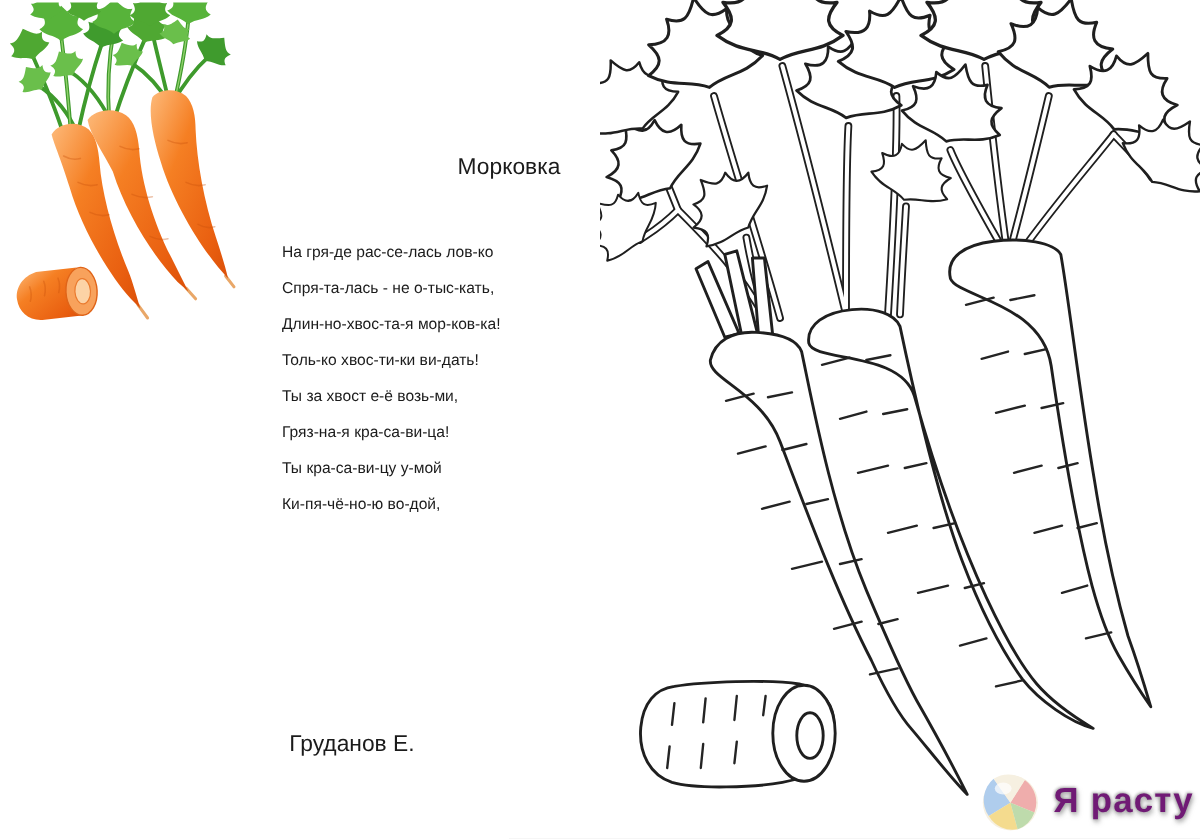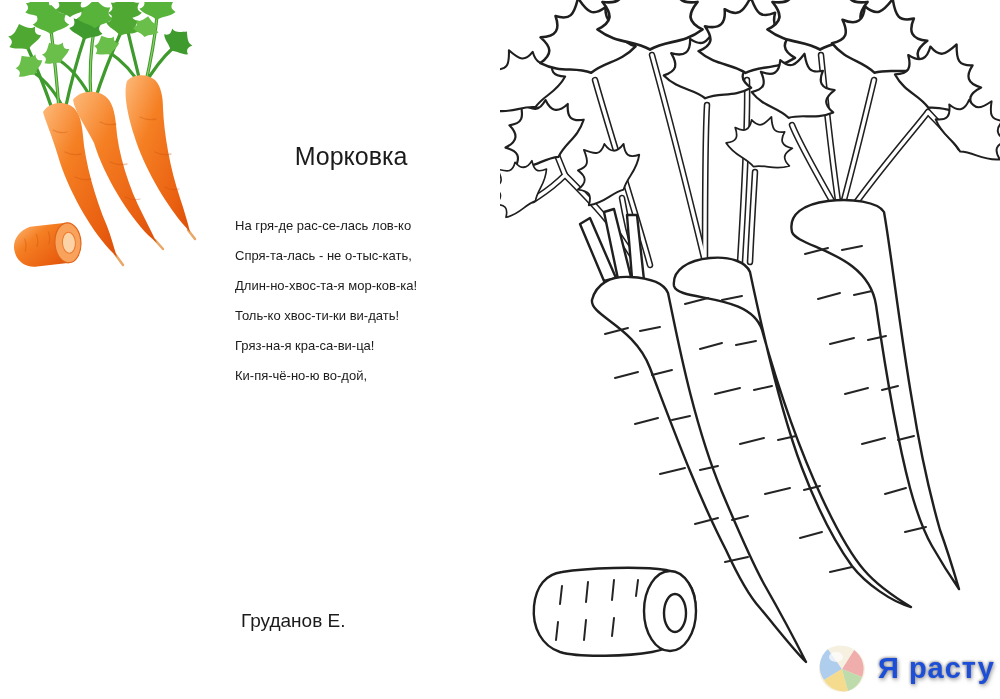--- a/index.html
+++ b/index.html
@@ -2,41 +2,41 @@
 <html><head>
 <meta charset="utf-8">
 <style>
   html,body{margin:0;padding:0;background:#e8e8e8}
   .page{
     position:relative;width:1000px;height:699px;background:#ffffff;
     overflow:hidden;font-family:"Liberation Sans",sans-serif;color:#1b1b1b;
   }
   .color-art{position:absolute;left:5px;top:2px}
   .poem{position:absolute;left:235px;top:129px;width:232px}
-  .poem-title{font-size:25px;line-height:22px;text-align:center;margin:16px 0 44px 0;font-weight:400}
+  .poem-title{font-size:19px;line-height:22px;text-align:right;margin:0 0 44px 0;font-weight:400}
   .poem-line{font-size:13px;line-height:30px;white-space:nowrap}
   .poem-author{position:absolute;left:241px;top:610px;font-size:19px}
   .coloring{position:absolute;left:500px;top:0}
   
   .sb{stroke:#1f1f1f;stroke-width:6.5;fill:none;stroke-linecap:round}
   .sw{stroke:#ffffff;stroke-width:3.4;fill:none;stroke-linecap:round}
   .lf{fill:#ffffff;stroke:#1f1f1f;stroke-width:1.1;stroke-linejoin:round}
   .cb{fill:#ffffff;stroke:#1f1f1f;stroke-width:2.4;stroke-linejoin:round}
   .dsh{stroke:#242424;stroke-width:2;stroke-linecap:round;fill:none}
   
   .stm{stroke:#3e9a2c;stroke-width:3.2;fill:none;stroke-linecap:round}
   .stmh{stroke:#8ed06a;stroke-width:1.2;fill:none;stroke-linecap:round}
   .seg{stroke:#c9500c;stroke-width:1.3;opacity:.35;fill:none;stroke-linecap:round}
   .tail{stroke:#e9a768;stroke-width:2.5;fill:none;stroke-linecap:round}
   
   .wm{position:absolute;left:818px;top:642px;width:182px;height:57px}
   .wm-ball{position:absolute;left:0;top:2px}
   .wm-text{
     position:absolute;left:60px;top:10px;font-size:29px;font-weight:bold;letter-spacing:1px;
-    color:#1d4ed8;
+    color:#701a75;
     text-shadow:0 0 3px rgba(150,150,150,.95),1px 2px 4px rgba(140,140,140,.75),-1px -1px 2px rgba(205,205,205,.9);
   }
 </style>
 </head>
 <body>
 
 <div class="page">
 
   <svg class="color-art" width="200" height="268" viewBox="0 0 200 268">
     <defs>
@@ -100,21 +100,23 @@
       <path class="seg" d="M20,236 q2,6 0,12 M32,232 q2,6 0,12 M44,230 q2,6 0,12"></path>
     </g>
   </svg>
 
   <div class="poem">
     <h1 class="poem-title">Морковка</h1>
     <div class="poem-line">На гря-де рас-се-лась лов-ко</div>
     <div class="poem-line">Спря-та-лась - не о-тыс-кать,</div>
     <div class="poem-line">Длин-но-хвос-та-я мор-ков-ка!</div>
     <div class="poem-line">Толь-ко хвос-ти-ки ви-дать!</div>
+    <div class="poem-line">Ты за хвост е-ё возь-ми,</div>
     <div class="poem-line">Гряз-на-я кра-са-ви-ца!</div>
+    <div class="poem-line">Ты кра-са-ви-цу у-мой</div>
     <div class="poem-line">Ки-пя-чё-но-ю во-дой,</div>
   </div>
   <div class="poem-author">Груданов Е.</div>
 
   <svg class="coloring" width="500" height="699" viewBox="0 0 500 699">
     <defs>
       <path id="leaf" d="M0,3 C-7,-1 -13,1 -21,-5 C-15,-8 -15,-11 -19,-16 C-12,-15 -10,-18 -11,-24 C-5,-21 -3,-23 0,-30 C3,-23 5,-21 11,-24 C10,-18 12,-15 19,-16 C15,-11 15,-8 21,-5 C13,1 7,-1 0,3 Z"></path>
       <path id="s1" d="M140,270 C120,230 90,200 65,175"></path>
       <path id="s2" d="M65,175 C55,150 45,125 38,110"></path>
       <path id="s3" d="M150,265 C135,210 115,150 95,80"></path>

